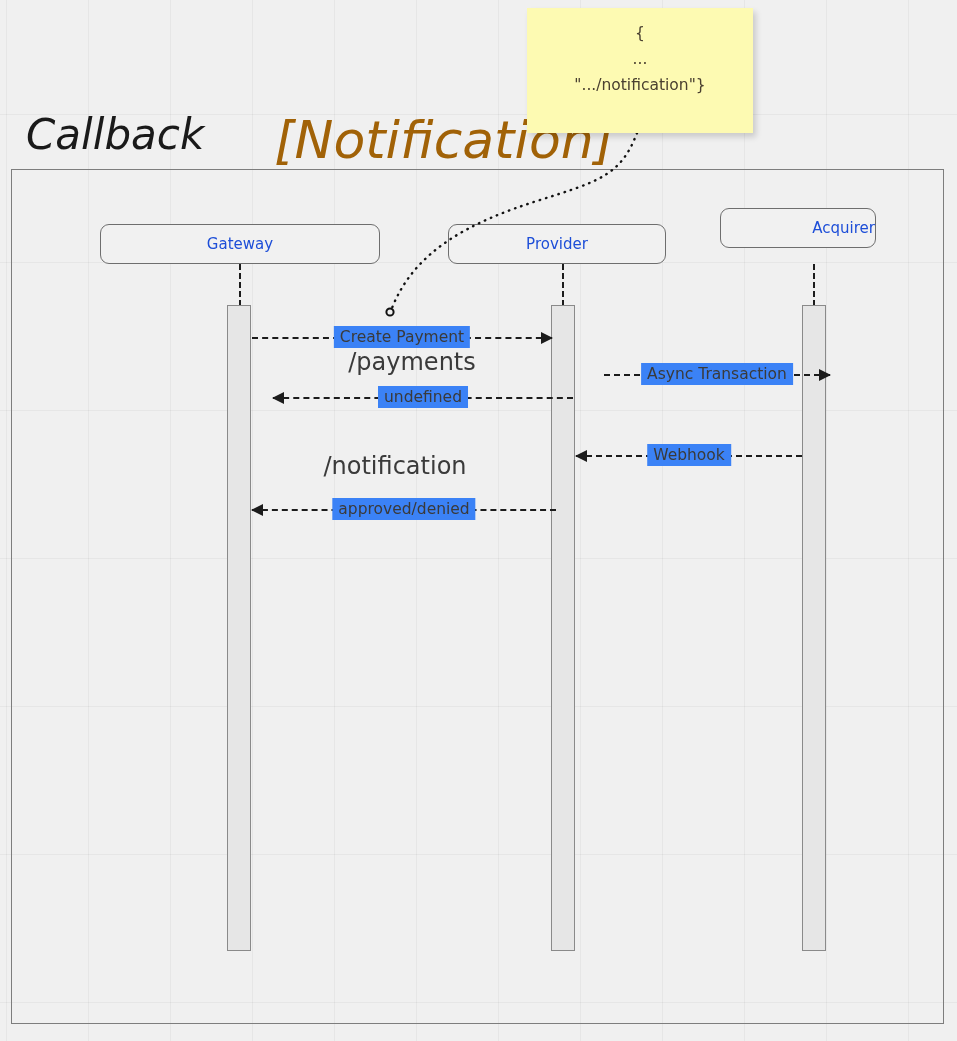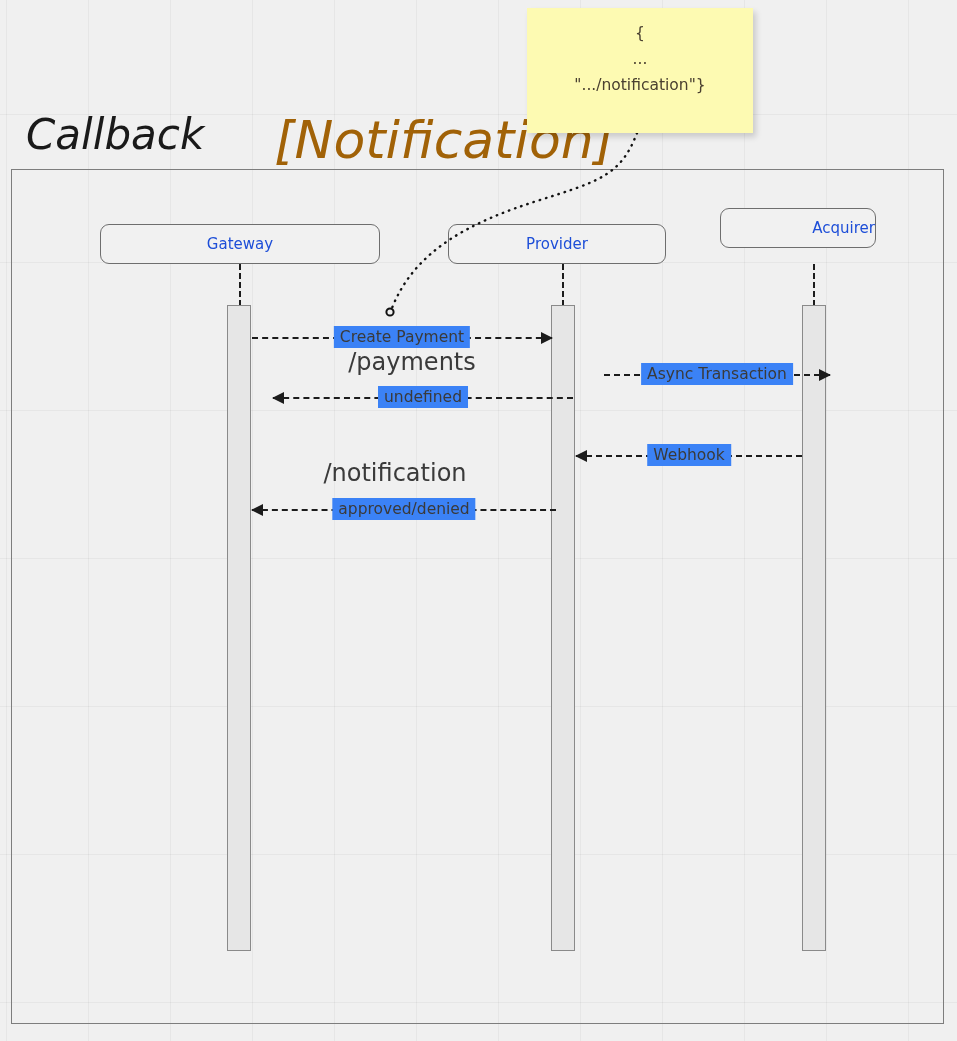--- a/index.html
+++ b/index.html
@@ -241,21 +241,21 @@
   <span class="msg-arrow"></span>
 </div>
 
 <div class="message dir-left" style="left:252px; top:499px; width:304px;">
   <span class="msg-line"></span>
   <span class="msg-label">approved/denied</span>
   <span class="msg-arrow"></span>
 </div>
 
 <div class="big-label" style="left:388px; top:348px;margin-left:24px;">/payments</div>
-<div class="big-label" style="left:395px; top:452px;margin-top:7px;">/notification</div>
+<div class="big-label" style="left:395px; top:452px;">/notification</div>
 
 <svg id="note-anchor-svg">
   <path d="M 637 133 C 621 175 600 181 540 200 C 470 222 415 250 392 308" fill="none" stroke="#111111" stroke-width="2.4" stroke-linecap="round" stroke-dasharray="0.5 6"></path>
   <circle cx="390" cy="312" r="3.6" fill="none" stroke="#111111" stroke-width="2"></circle>
 </svg>
 
 <div id="note-callback">
   <span class="note-line">{</span>
   <span class="note-line">...</span>
   <span class="note-line">".../notification"}</span>

